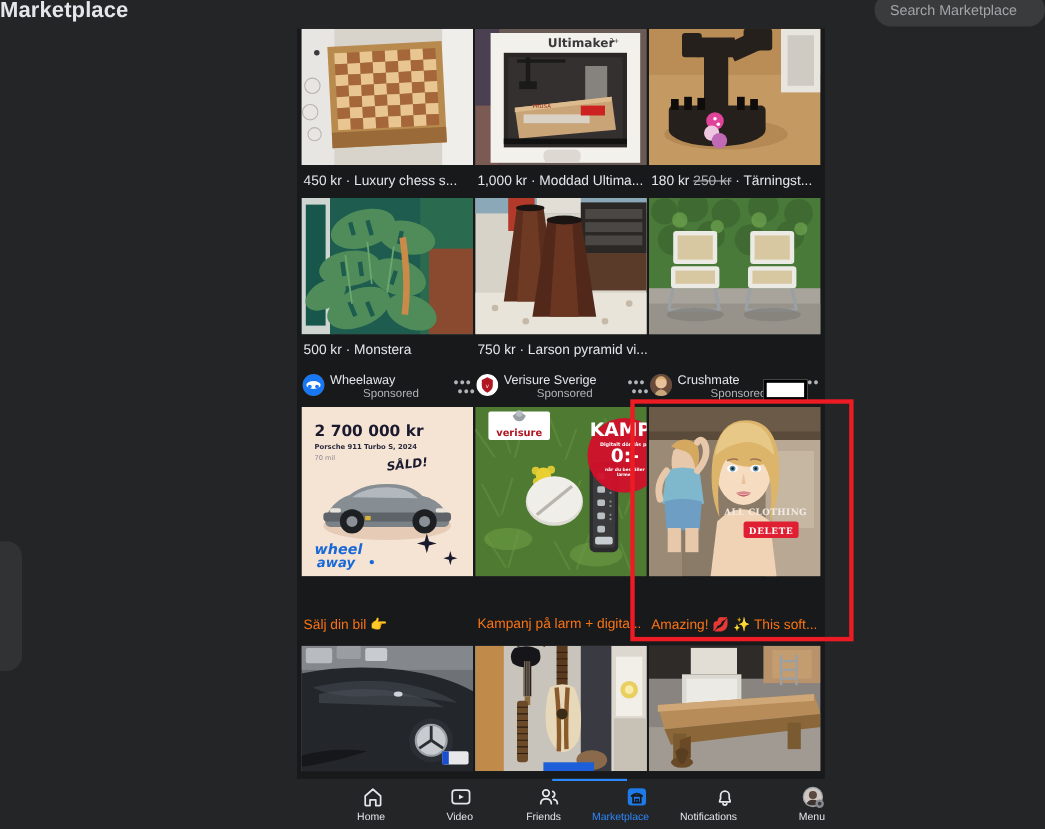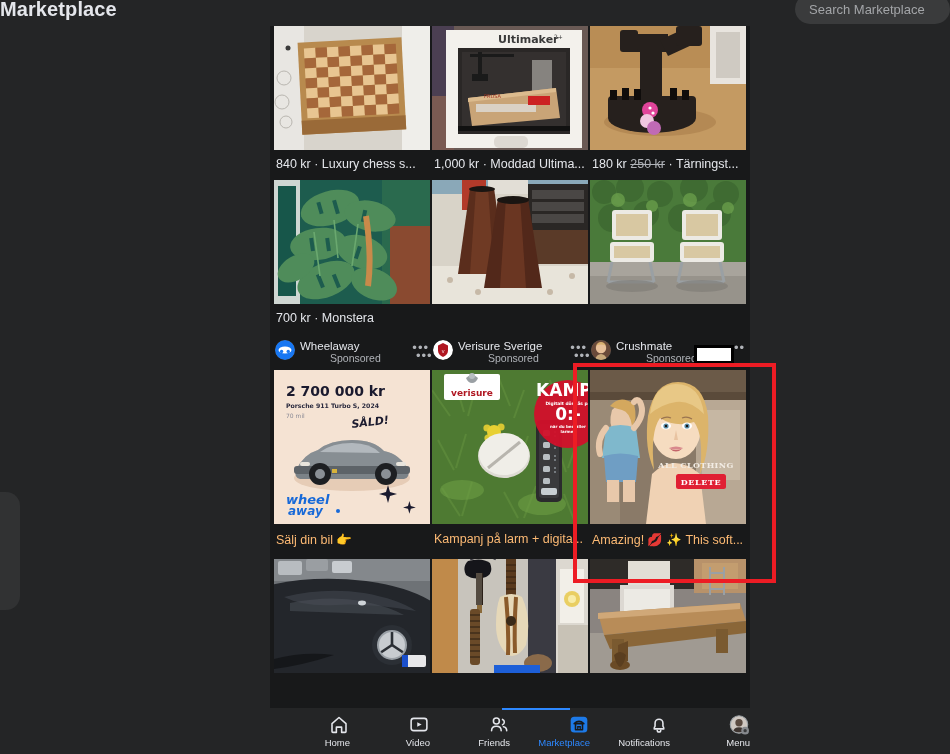--- a/index.html
+++ b/index.html
@@ -127,23 +127,23 @@
     color: #b0b3b8; font-size: 13px; letter-spacing: 1px;
   }
 
   .ad-img {
     width: 156px; height: 154px;
     overflow: hidden; position: relative; background: #2b2c2d;
   }
   .ad-img svg { display: block; width: 100%; height: 100%; }
 
   .ad-caption {
-    font-size: 12.5px; color: #fdba74;
+    font-size: 12.5px; color: #f97316;
     padding: 8px 2px 0 2px;
-    white-space: nowrap; overflow: hidden;
+    white-space: nowrap; overflow: hidden; margin-top: 28px;
   }
 
   
   .redaction {
     position: absolute;
     left: 104px; top: 5px;
     width: 40px; height: 19px;
     background: #fff;
     border: 3px solid #000;
   }
@@ -285,21 +285,21 @@
               <rect x="26" y="92" width="104" height="14" fill="#9a6a38"></rect>
             </g>
             <g stroke="#b9b6b0" fill="none" stroke-width="1">
               <circle cx="10" cy="52" r="7"></circle>
                 <circle cx="8" cy="76" r="7"></circle>
                 <circle cx="12" cy="96" r="6"></circle>
             </g>
             <circle cx="14" cy="22" r="2.5" fill="#3a3a3a"></circle>
           </svg>
         </div>
-        <div class="caption">840 kr · Luxury chess s...</div>
+        <div class="caption">450 kr · Luxury chess s...</div>
       </div>
 
       <div class="cell">
         <div class="thumb">
           <svg viewBox="0 0 156 124" preserveAspectRatio="none">
             <rect width="156" height="124" fill="#6a5a55"></rect>
             <rect x="0" y="0" width="22" height="124" fill="#4b3f52"></rect>
             <rect x="0" y="70" width="22" height="54" fill="#7a5a52"></rect>
             <rect x="14" y="4" width="136" height="118" fill="#f3f1ec"></rect>
             <rect x="26" y="22" width="112" height="86" fill="#2a2726"></rect>
@@ -393,21 +393,21 @@
               <rect x="60" y="94" width="4" height="14" transform="rotate(-22 62 100)"></rect>
             </g>
             <g stroke="#6aa86f" stroke-width="1.6" fill="none">
               <path d="M60 40 L64 78"></path>
                 <path d="M84 44 L78 86"></path>
                 <path d="M40 52 L46 96"></path>
             </g>
             <path d="M92 36 q6 40 2 70" stroke="#c98a4a" stroke-width="6" fill="none"></path>
           </svg>
         </div>
-        <div class="caption">700 kr · Monstera</div>
+        <div class="caption">500 kr · Monstera</div>
       </div>
 
       <div class="cell">
         <div class="thumb">
           <svg viewBox="0 0 156 124" preserveAspectRatio="none">
             <rect width="156" height="124" fill="#d8d3c8"></rect>
             <rect x="0" y="0" width="156" height="14" fill="#8aa8b8"></rect>
             <rect x="56" y="0" width="40" height="14" fill="#e2ded6"></rect>
             <rect x="96" y="4" width="60" height="46" fill="#2a2725"></rect>
             <rect x="100" y="10" width="52" height="9" fill="#4a4745"></rect>
@@ -425,20 +425,21 @@
                 <circle cx="62" cy="104" r="3"></circle>
             </g>
             <polygon points="38,8 62,8 74,94 26,94" fill="#5a2d1c"></polygon>
             <polygon points="44,8 56,8 62,94 38,94" fill="#6f3a24"></polygon>
             <polygon points="66,18 96,18 110,108 52,108" fill="#52281a"></polygon>
             <polygon points="74,18 88,18 94,108 68,108" fill="#6a3622"></polygon>
             <ellipse cx="81" cy="20" rx="16" ry="4" fill="#1a1512"></ellipse>
             <ellipse cx="50" cy="9" rx="13" ry="3" fill="#1a1512"></ellipse>
           </svg>
         </div>
+        <div class="caption">750 kr · Larson pyramid vi...</div>
       </div>
 
       <div class="cell">
         <div class="thumb">
           <svg viewBox="0 0 156 124" preserveAspectRatio="none">
             <rect width="156" height="124" fill="#4a7a3a"></rect>
             <g fill="#3f6b32">
               <circle cx="14" cy="12" r="12"></circle>
                 <circle cx="40" cy="8" r="14"></circle>
                 <circle cx="70" cy="14" r="13"></circle>

